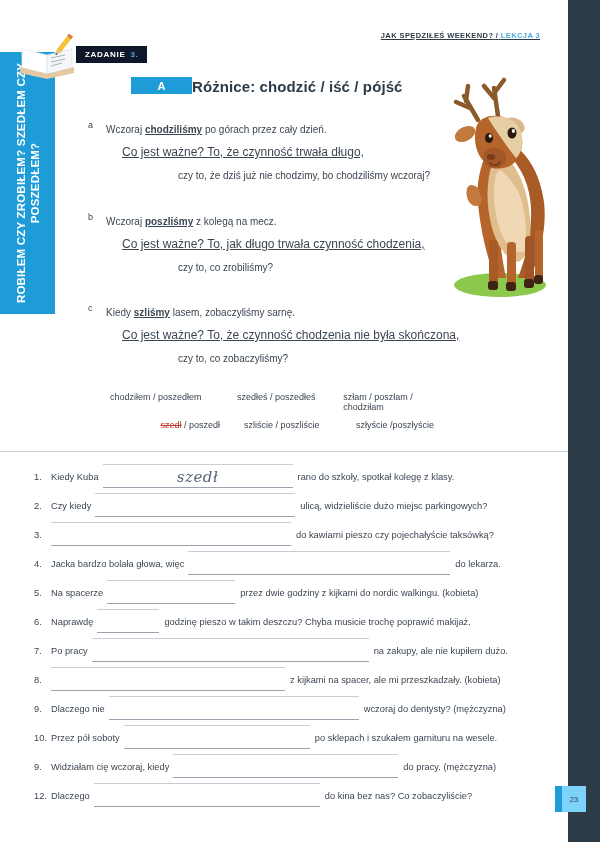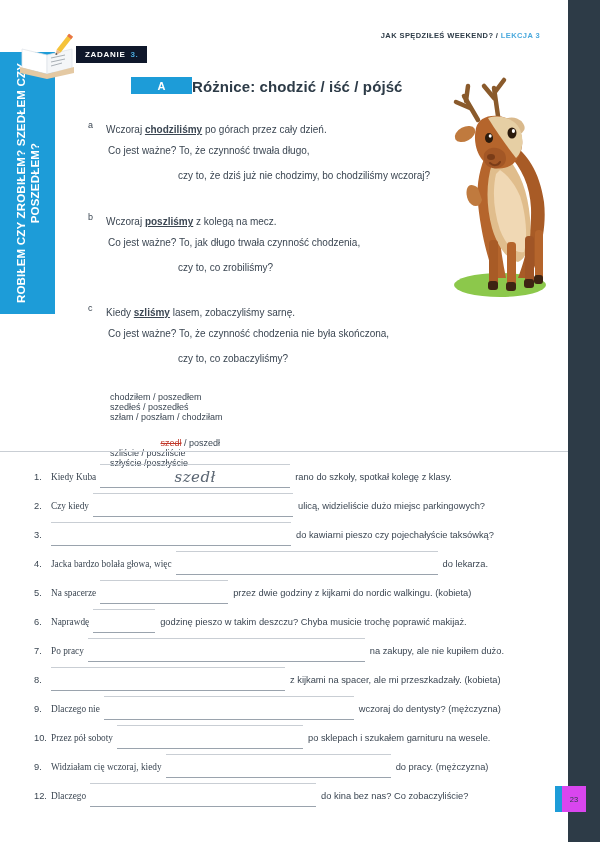--- a/index.html
+++ b/index.html
@@ -20,21 +20,21 @@
   }
   .edge-notch{
     position:absolute;top:22px;right:32px;width:26px;height:36px;
     background:#ffffff;
   }
 
   
   .header{
     position:absolute;top:31px;right:60px;
     font-size:7.5px;font-weight:bold;letter-spacing:.4px;
-    color:#2d3b47;white-space:nowrap;
+    color:#2d3b47;white-space:nowrap;text-decoration:underline;
   }
   .header .lekcja{color:#4aa9dd;}
 
   
   .sidebar{
     position:absolute;left:0;top:52px;width:55px;height:262px;
     background:#1d9cd8;
   }
   .sidebar-title{
     position:absolute;left:0;top:0;width:262px;height:55px;
@@ -69,58 +69,58 @@
     font-size:15px;font-weight:bold;color:#2d3b47;
     letter-spacing:.1px;
   }
 
   
   .item{position:absolute;left:88px;}
   .item .letter{
     position:absolute;left:0;top:0;font-size:9px;color:#3b4652;
   }
   .item .l1{position:absolute;left:18px;top:4px;font-size:10px;white-space:nowrap;}
-  .item .l2{position:absolute;left:20px;top:25px;font-size:10px;white-space:nowrap;}
+  .item .l2{position:absolute;left:34px;top:25px;font-size:12px;white-space:nowrap;text-decoration:underline;}
   .item .l3{position:absolute;left:90px;top:50px;font-size:10px;white-space:nowrap;}
   .item b{font-weight:bold;text-decoration:underline;}
 
   
   .deer{position:absolute;left:432px;top:72px;width:135px;height:228px;}
 
   
   .wordbank{
     position:absolute;left:110px;top:392px;width:340px;
     font-size:9px;color:#3b4652;
   }
-  .wb-row{display:flex;margin-bottom:8px;flex-direction:column;}
+  .wb-row{display:flex;margin-bottom:8px;}
   .wb-c1{width:134px;}
   .wb-c2{width:112px;}
   .wb-c3{width:auto;}
-  .wb-r2 .wb-c1{text-align:right;padding-right:24px;width:110px;margin-top:8px;}
+  .wb-r2 .wb-c1{text-align:right;padding-right:24px;width:110px;}
   .wb-r2 .wb-c2{width:112px;}
   .strike{
     color:#c0392b;text-decoration:line-through;
     text-decoration-color:#c0392b;text-decoration-thickness:1.2px;
   }
 
   
   .divider{
     position:absolute;left:0;top:451px;width:568px;height:1px;
     background:#c9ced4;
   }
 
   
   .ex-list{position:absolute;left:34px;top:462px;width:520px;}
   .ex{
     position:relative;height:29px;
     font-size:9.3px;color:#3b4652;
     display:flex;align-items:center;white-space:nowrap;
   }
   .ex .num{width:17px;flex:none;}
-  .ex .pre{flex:none;padding-right:4px;font-family:Liberation Serif, serif;}
+  .ex .pre{flex:none;padding-right:4px;}
   .ex .blank{
     flex:none;position:relative;
     border-bottom:1px solid #9aa3ad;
     height:12px;align-self:flex-end;margin-bottom:3px;
   }
   .ex .blank::before{
     content:"";position:absolute;left:0;right:0;top:-11px;
     border-top:1px solid #c9ced4;
   }
   .ex .post{flex:none;padding-left:5px;}
@@ -132,21 +132,21 @@
     letter-spacing:.5px;
   }
 
   
   .pagenum-blue{
     position:absolute;right:38px;bottom:30px;
     width:7px;height:26px;background:#1d9cd8;
   }
   .pagenum{
     position:absolute;right:14px;bottom:30px;
-    width:24px;height:26px;background:#d946ef;
+    width:24px;height:26px;background:#7dd3fc;
     color:#2d3b47;font-size:7.5px;
     display:flex;align-items:center;justify-content:center;
   }
 </style>
 </head>
 <body>
 
 <div class="page">
 
   <div class="edge-strip"></div>

